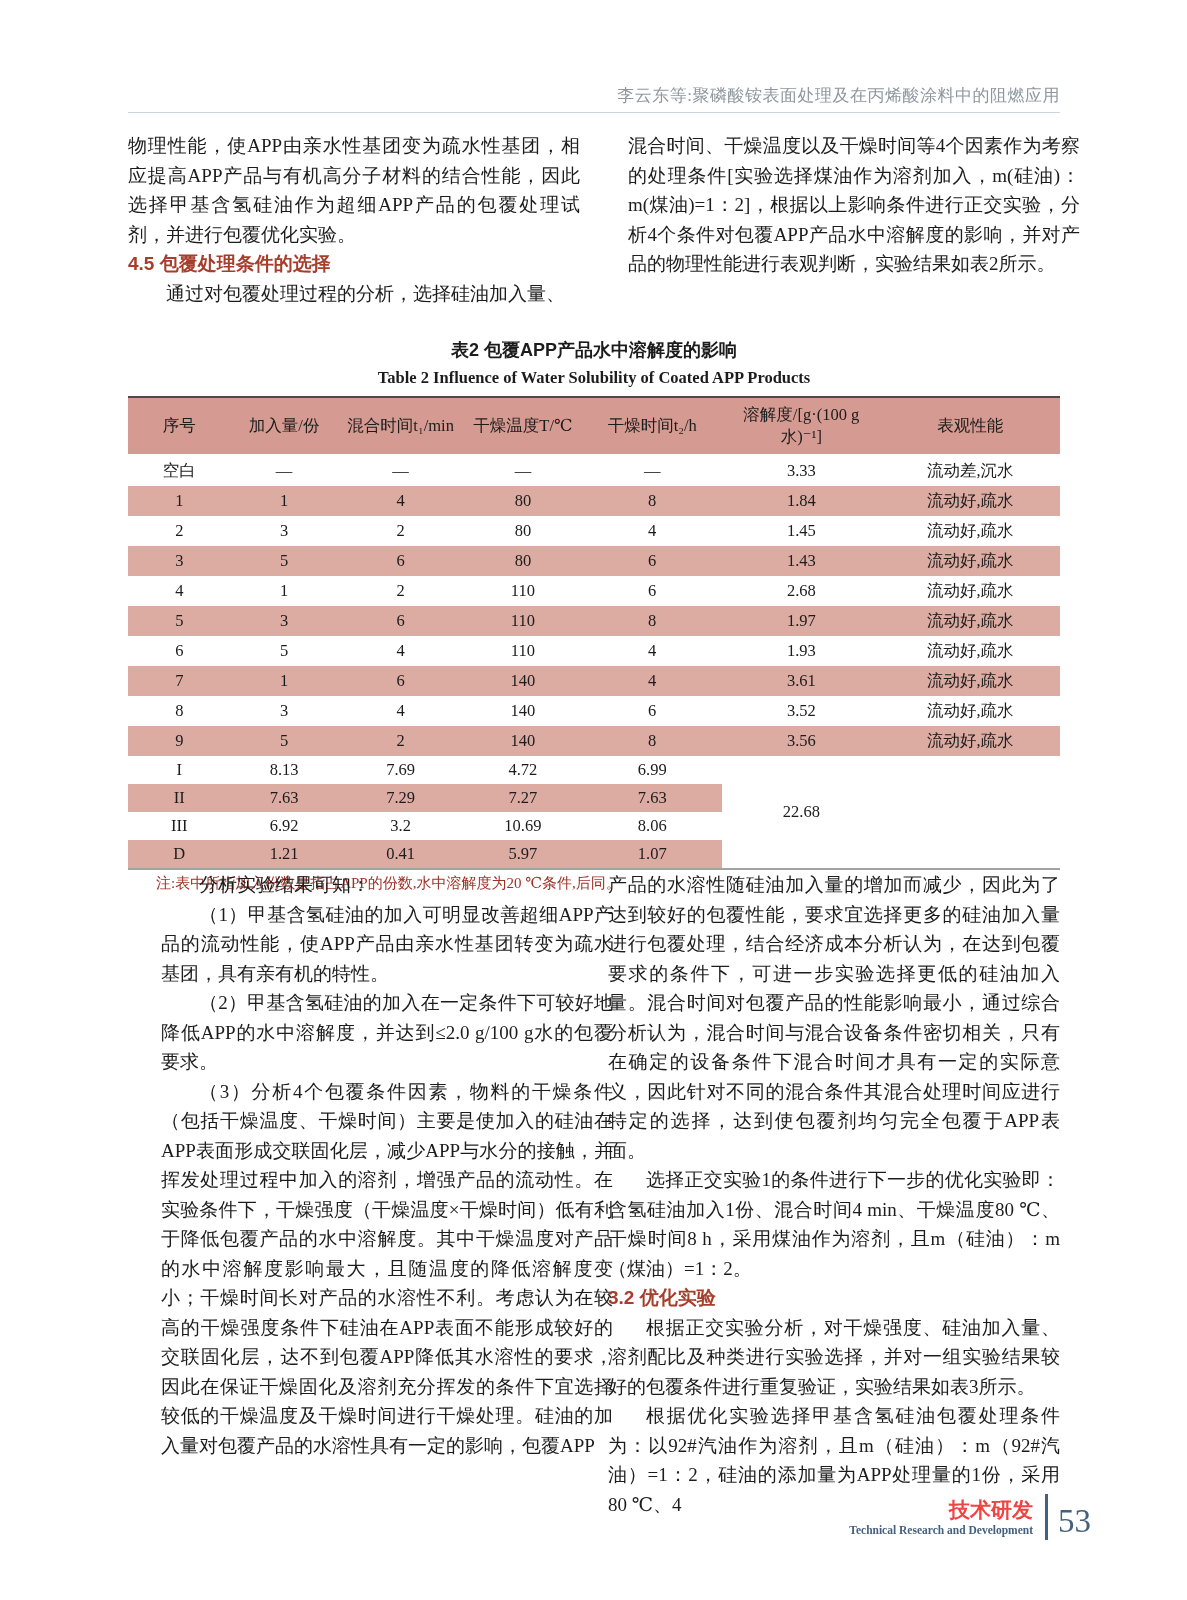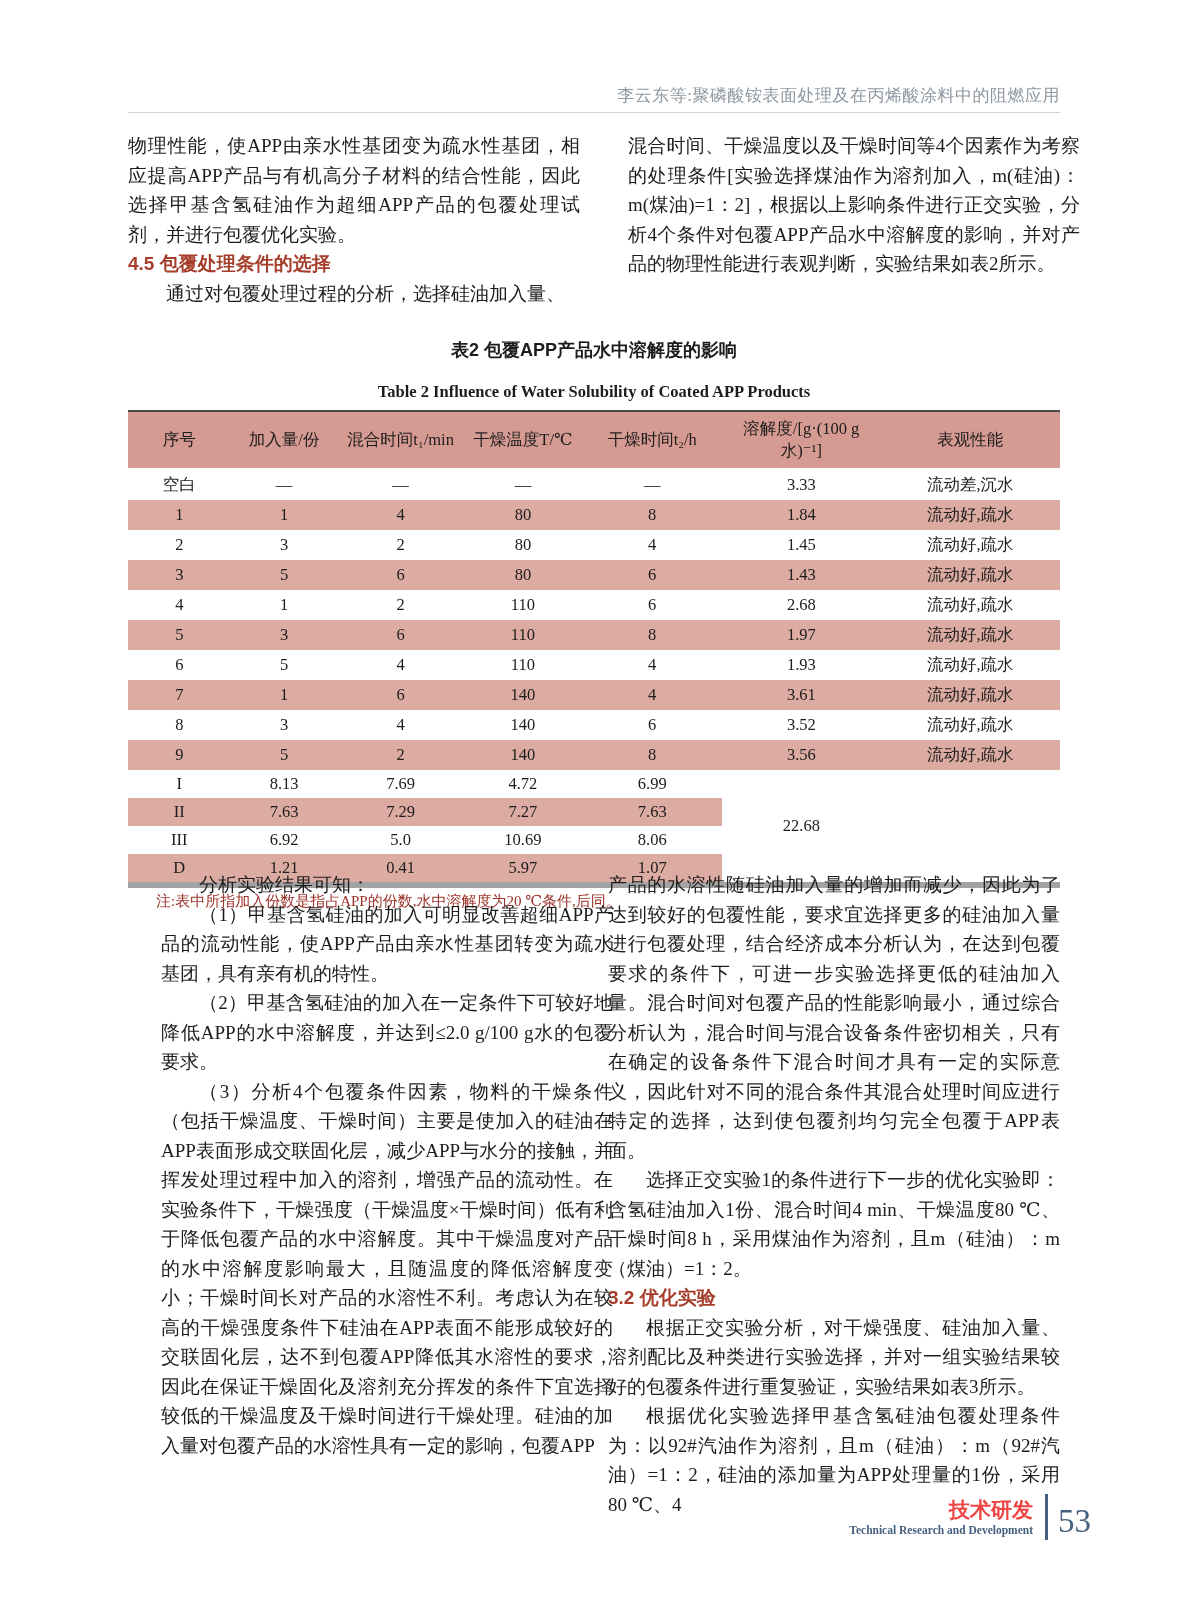--- a/index.html
+++ b/index.html
@@ -14,25 +14,25 @@
   .col p{margin:0;}
   .col p.indent{text-indent:2em;}
   .col-lt{left:128px;top:131px;}
   .col-rt{left:608px;top:131px;margin-left:20px;}
   .col-lb{left:128px;top:870px;margin-left:33px;}
   .col-rb{left:608px;top:870px;}
   .sec-head{margin:0;font-family:"Liberation Sans","DejaVu Sans",sans-serif;
             font-weight:bold;font-size:19px;color:#a63e2c;line-height:29.5px;}
   
   .table-wrap{position:absolute;left:128px;top:338px;width:932px;}
-  .cap-cn{text-align:center;font-weight:bold;font-size:18px;margin:0 0 20px 0;
+  .cap-cn{text-align:center;font-weight:bold;font-size:18px;margin:0 0 6px 0;
           font-family:"Liberation Sans","DejaVu Sans",sans-serif;}
   .cap-en{text-align:center;font-weight:bold;font-size:16.5px;margin:0 0 8px 0;}
   table.solubility{width:100%;border-collapse:collapse;border-top:2px solid #4a4a4a;
-                   border-bottom:6px solid #a3a3a3;font-size:16.5px;}
+                   border-bottom:2px solid #a3a3a3;font-size:16.5px;}
   table.solubility th{background:#d59a91;font-weight:normal;padding:6px 2px;height:19px;
                       border-bottom:2px solid #ffffff;}
   table.solubility td{padding:4px 2px;height:20px;text-align:center;}
   table.solubility tr.pink td{background:#dcaba2;}
   table.solubility td.merged{background:#ffffff !important;vertical-align:middle;}
   .tbl-note{margin:4px 0 0 28px;font-size:15px;color:#9c3127;}
   
   .footer{position:absolute;right:96px;top:1494px;display:flex;align-items:center;}
   .footer .cn{font-family:"Liberation Sans","DejaVu Sans",sans-serif;font-weight:bold;
               font-size:21px;color:#ef4444;text-align:right;line-height:24px;}
@@ -185,21 +185,21 @@
           <tr class="pink">
             <td>II</td>
             <td>7.63</td>
             <td>7.29</td>
             <td>7.27</td>
             <td>7.63</td>
           </tr>
           <tr>
             <td>III</td>
             <td>6.92</td>
-            <td>5.0</td>
+            <td>3.2</td>
             <td>10.69</td>
             <td>8.06</td>
           </tr>
           <tr class="pink">
             <td>D</td>
             <td>1.21</td>
             <td>0.41</td>
             <td>5.97</td>
             <td>1.07</td>
           </tr>

